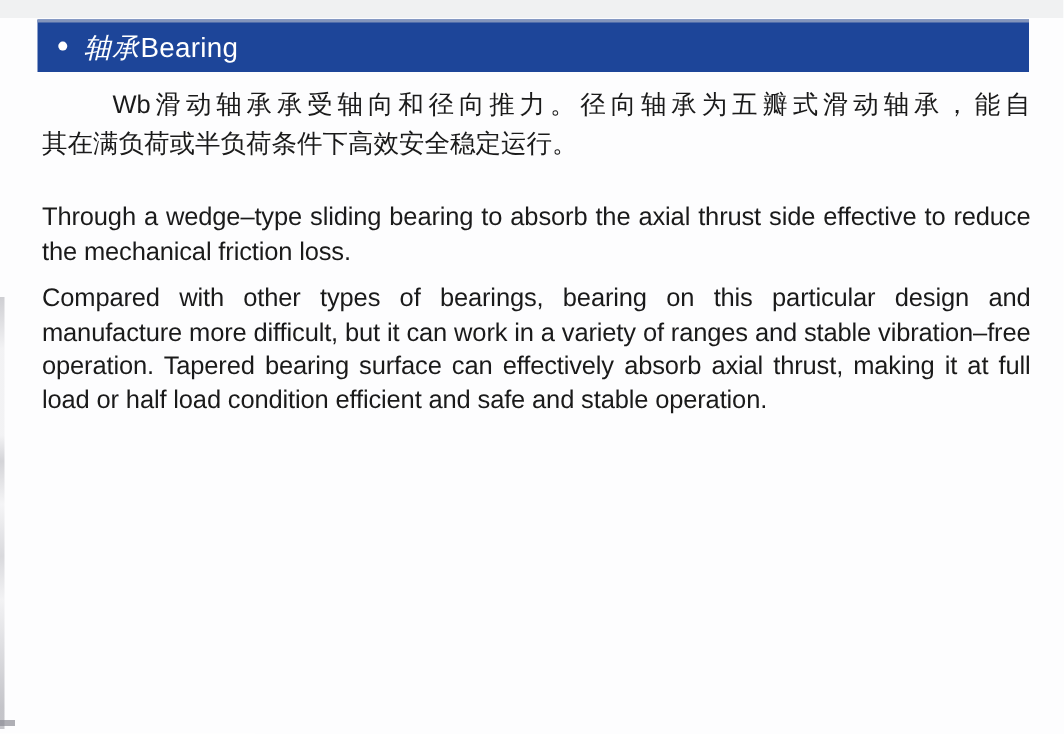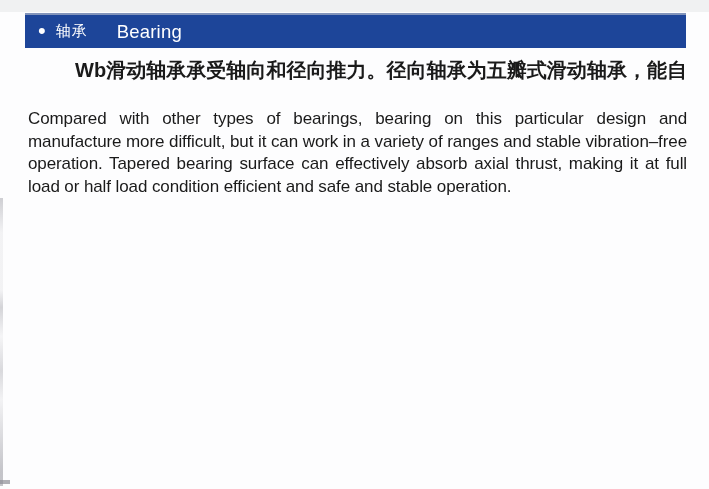--- a/index.html
+++ b/index.html
@@ -39,40 +39,41 @@
     padding-left: 13px;
   }
   .header-bar .bullet {
     font-size: 22px;
     line-height: 1;
     margin-right: 10px;
     position: relative;
     top: -1px;
   }
   .header-bar .title-zh {
-    font-size: 15px;
+    font-size: 18px;
     letter-spacing: 1px;
+    font-style: italic;
   }
   .header-bar .title-en {
     font-size: 18.5px;
-    margin-left: 29px;
+    margin-left: 0;
     letter-spacing: 0.2px;
   }
   
   .content {
     position: absolute;
     top: 57px;
     left: 28px;
     width: 659px;
     color: #1a1a1a;
   }
   .zh-block {
-    font-size: 20px;
+    font-size: 17px;
     line-height: 26px;
-    font-weight: bold;
+    font-weight: normal;
   }
   .zh-line { white-space: nowrap; }
   .zh-line.spread {
     white-space: normal;
     text-align: justify;
     text-align-last: justify;
     text-justify: inter-character;
   }
   .zh-line.ind-a { text-indent: 47px; }
   .zh-line.ind-b { text-indent: 59px; }
@@ -121,23 +122,25 @@
   <div class="header-bar">
     <span class="bullet">•</span>
     <span class="title-zh">轴承</span>
     <span class="title-en">Bearing</span>
   </div>
 
   <div class="content">
 
     <div class="zh-block">
       <div class="zh-line ind-a spread">Wb滑动轴承承受轴向和径向推力。径向轴承为五瓣式滑动轴承，能自</div>
+      <div class="zh-line">其在满负荷或半负荷条件下高效安全稳定运行。</div>
     </div>
 
     <div class="en-block">
+      <p class="p2">Through a wedge–type sliding bearing to absorb the axial thrust side effective to reduce the mechanical friction loss.</p>
       <p class="p3">Compared with other types of bearings, bearing on this particular design and manufacture more difficult, but it can work in a variety of ranges and stable vibration–free operation. Tapered bearing surface can effectively absorb axial thrust, making it at full load or half load condition efficient and safe and stable operation.</p>
     </div>
 
   </div>
 
   <div class="edge-artifact-left"></div>
   <div class="edge-artifact-bottom"></div>
 
 </div>
 

